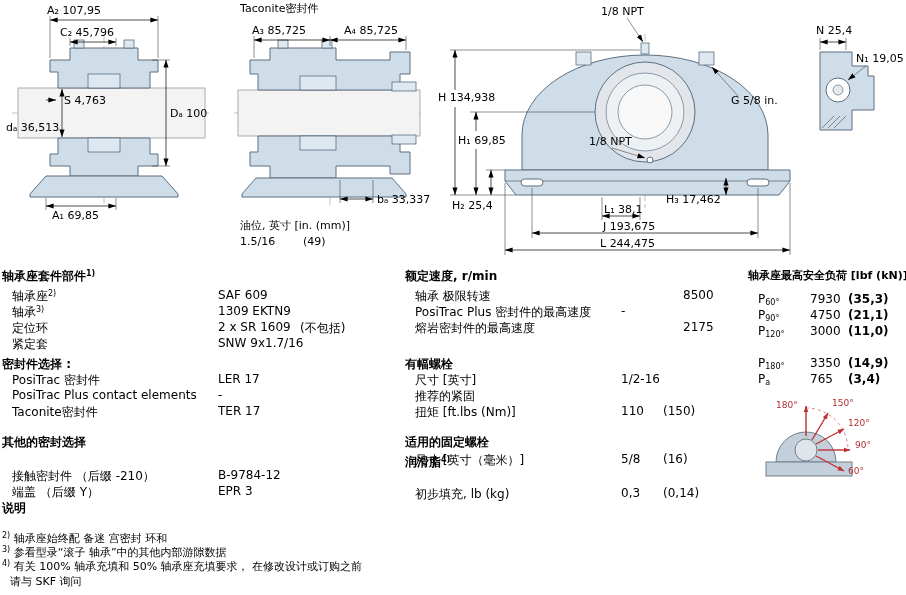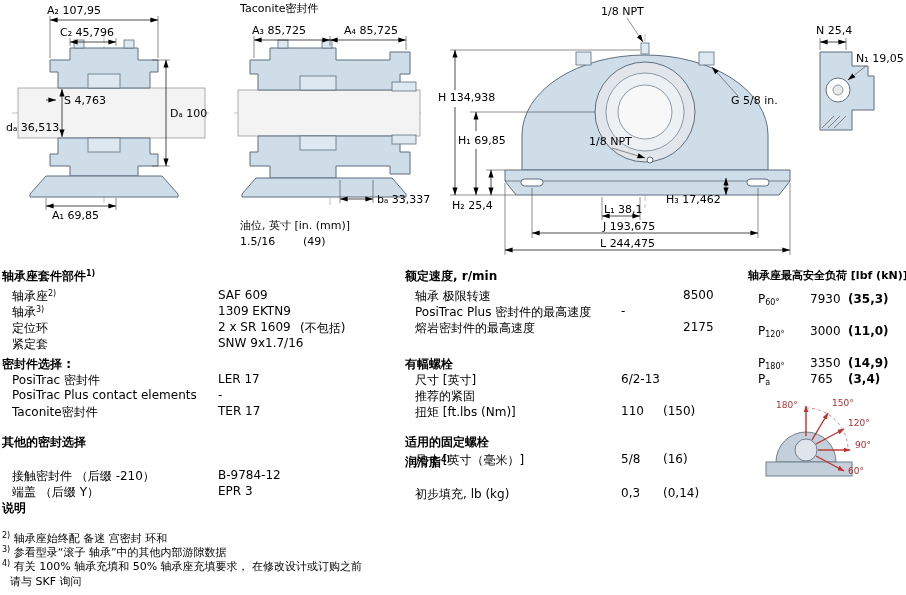--- a/index.html
+++ b/index.html
@@ -248,21 +248,21 @@
     <span class="v1">-</span>
   </div>
   <div class="row" style="top:52px">
     <span class="lbl">熔岩密封件的最高速度</span>
     <span class="vfar">2175</span>
   </div>
 
   <div class="row" style="top:88px"><span class="hdr">有幅螺栓</span></div>
   <div class="row" style="top:104px">
     <span class="lbl">尺寸 [英寸]</span>
-    <span class="v1">6/2-13</span>
+    <span class="v1">1/2-16</span>
   </div>
   <div class="row" style="top:120px">
     <span class="lbl">推荐的紧固</span>
   </div>
   <div class="row" style="top:136px">
     <span class="lbl">扭矩 [ft.lbs (Nm)]</span>
     <span class="v1">110</span>
     <span class="v2">(150)</span>
   </div>
 
@@ -281,20 +281,25 @@
   </div>
 </div>
 
 <div class="col" style="left:748px;top:268px;width:158px;height:220px;">
   <div class="row" style="top:0"><span class="hdr" style="font-size:11px;">轴承座最高安全负荷 [lbf (kN)]</span></div>
 
   <div class="row" style="top:24px">
     <span class="lbl"><span>P</span><sub>60°</sub></span>
     <span class="pv">7930</span>
     <span class="pk">(35,3)</span>
+  </div>
+  <div class="row" style="top:40px">
+    <span class="lbl"><span>P</span><sub>90°</sub></span>
+    <span class="pv">4750</span>
+    <span class="pk">(21,1)</span>
   </div>
   <div class="row" style="top:56px">
     <span class="lbl"><span>P</span><sub>120°</sub></span>
     <span class="pv">3000</span>
     <span class="pk">(11,0)</span>
   </div>
   <div class="row" style="top:88px">
     <span class="lbl"><span>P</span><sub>180°</sub></span>
     <span class="pv">3350</span>
     <span class="pk">(14,9)</span>

